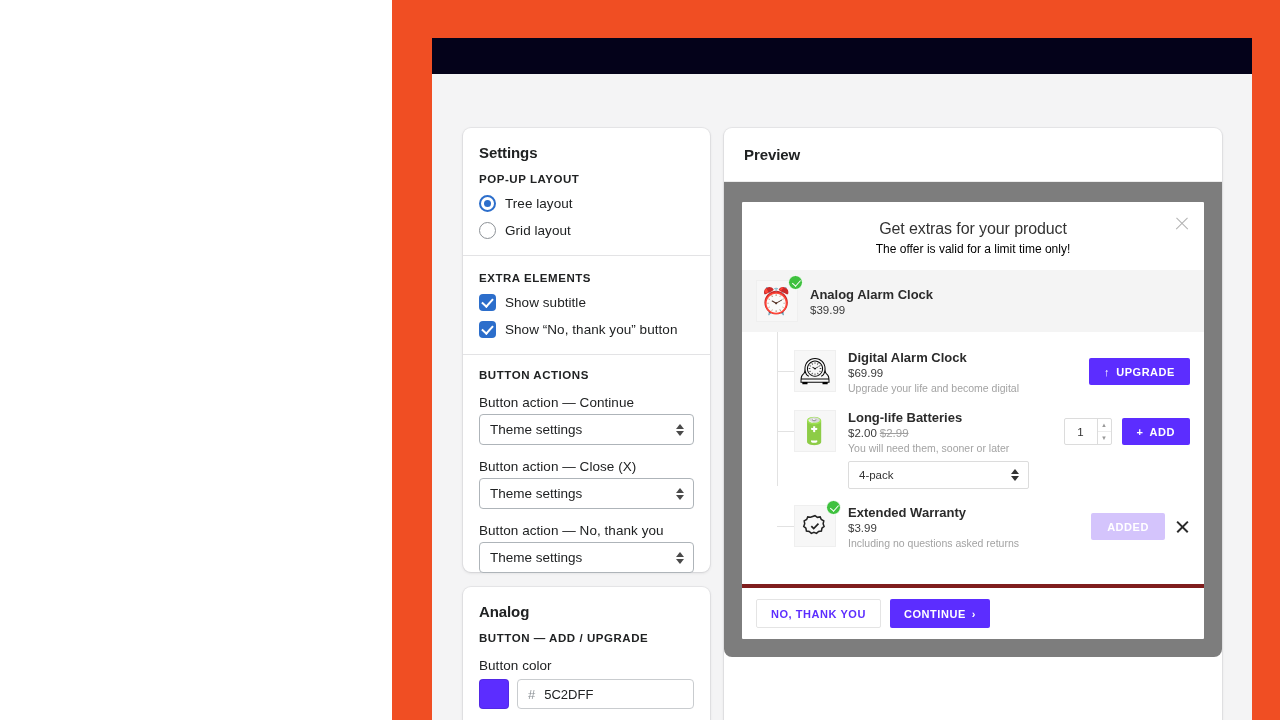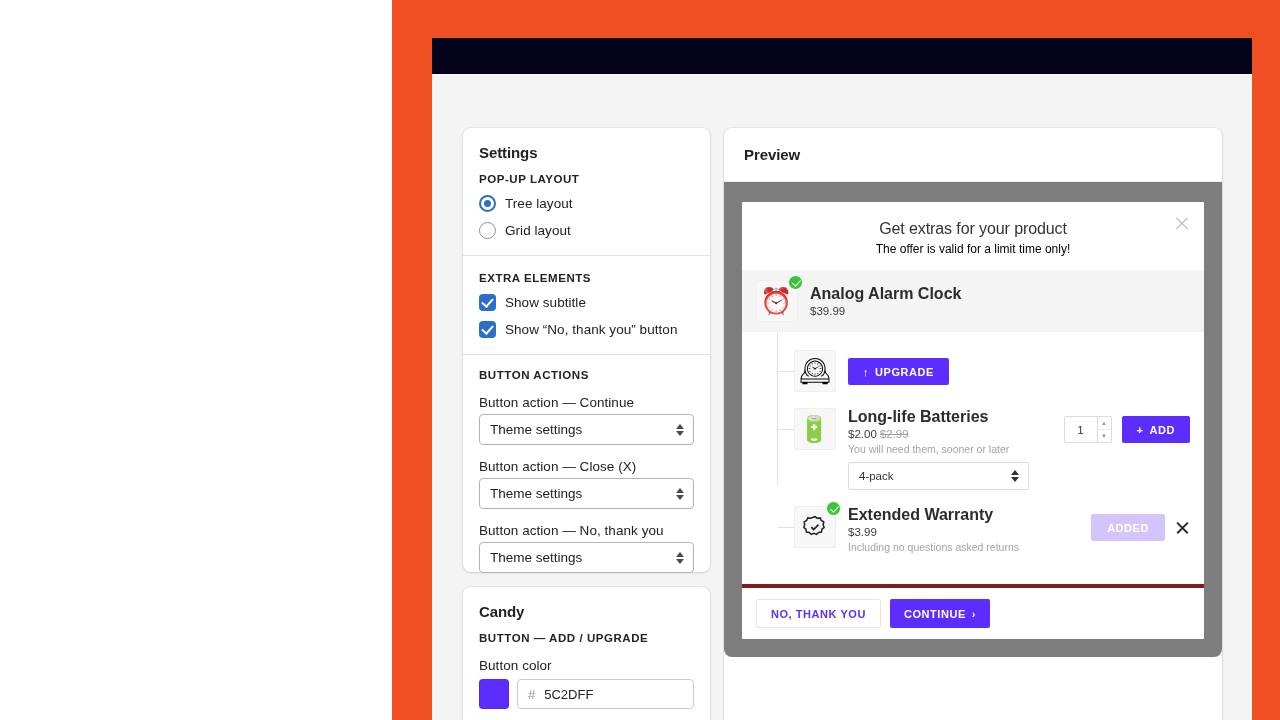--- a/index.html
+++ b/index.html
@@ -178,21 +178,21 @@
   }
   .badge-check {
     position: absolute; right: -6px; top: -6px; width: 15px; height: 15px;
     border-radius: 50%; background: #3ec13e; border: 1.5px solid #fff;
   }
   .badge-check::after {
     content: ""; position: absolute; left: 4.5px; top: 2px;
     width: 3.5px; height: 7px; border: solid #fff;
     border-width: 0 1.6px 1.6px 0; transform: rotate(42deg);
   }
-  .item-name { font-size: 16px; font-weight: 700; color: #2b2b2b; }
+  .item-name { font-size: 13px; font-weight: 700; color: #2b2b2b; }
   .item-price { font-size: 11.5px; color: #3a3a3a; margin-top: 2px; }
   .item-price s { color: #a0a0a0; margin-left: 3px; }
   .item-desc { font-size: 10.5px; color: #a3a3a3; margin-top: 3px; }
 
   .tree-area { position: relative; flex: 1; padding: 10px 14px 0 14px; }
   .tree-line {
     position: absolute; left: 35px; top: 0; width: 1px; bottom: 98px;
     background: #e2e2e2;
   }
   .child-row { display: flex; align-items: flex-start; gap: 12px; position: relative; padding: 8px 0 8px 38px; }
@@ -337,21 +337,21 @@
               <span class="chev">
                   <i class="up"></i>
                   <i class="dn"></i>
                 </span>
             </div>
           </div>
         </div>
 
         <div class="card colors-card">
           <div class="sect">
-            <div class="card-title">Candy</div>
+            <div class="card-title">Analog</div>
             <div class="section-label" style="margin-top:12px">BUTTON — ADD / UPGRADE</div>
 
             <div class="field-label">Button color</div>
             <div class="color-row">
               <div class="swatch" style="background:#5C2DFF"></div>
               <div class="hex-field">
                 <span class="hash">#</span>
                 <span>5C2DFF</span>
               </div>
             </div>
@@ -385,20 +385,25 @@
                   <div class="item-price">$39.99</div>
                 </div>
               </div>
 
               <div class="tree-area">
                 <div class="tree-line"></div>
 
                 <div class="child-row">
                   <div class="thumb">
                     <span class="clock-ico">🕰</span>
+                  </div>
+                  <div class="child-main">
+                    <div class="item-name">Digital Alarm Clock</div>
+                    <div class="item-price">$69.99</div>
+                    <div class="item-desc">Upgrade your life and become digital</div>
                   </div>
                   <div class="child-actions">
                     <button class="btn btn-primary">
                       <span>↑</span>
                       <span>UPGRADE</span>
                     </button>
                   </div>
                 </div>
 
                 <div class="child-row">

